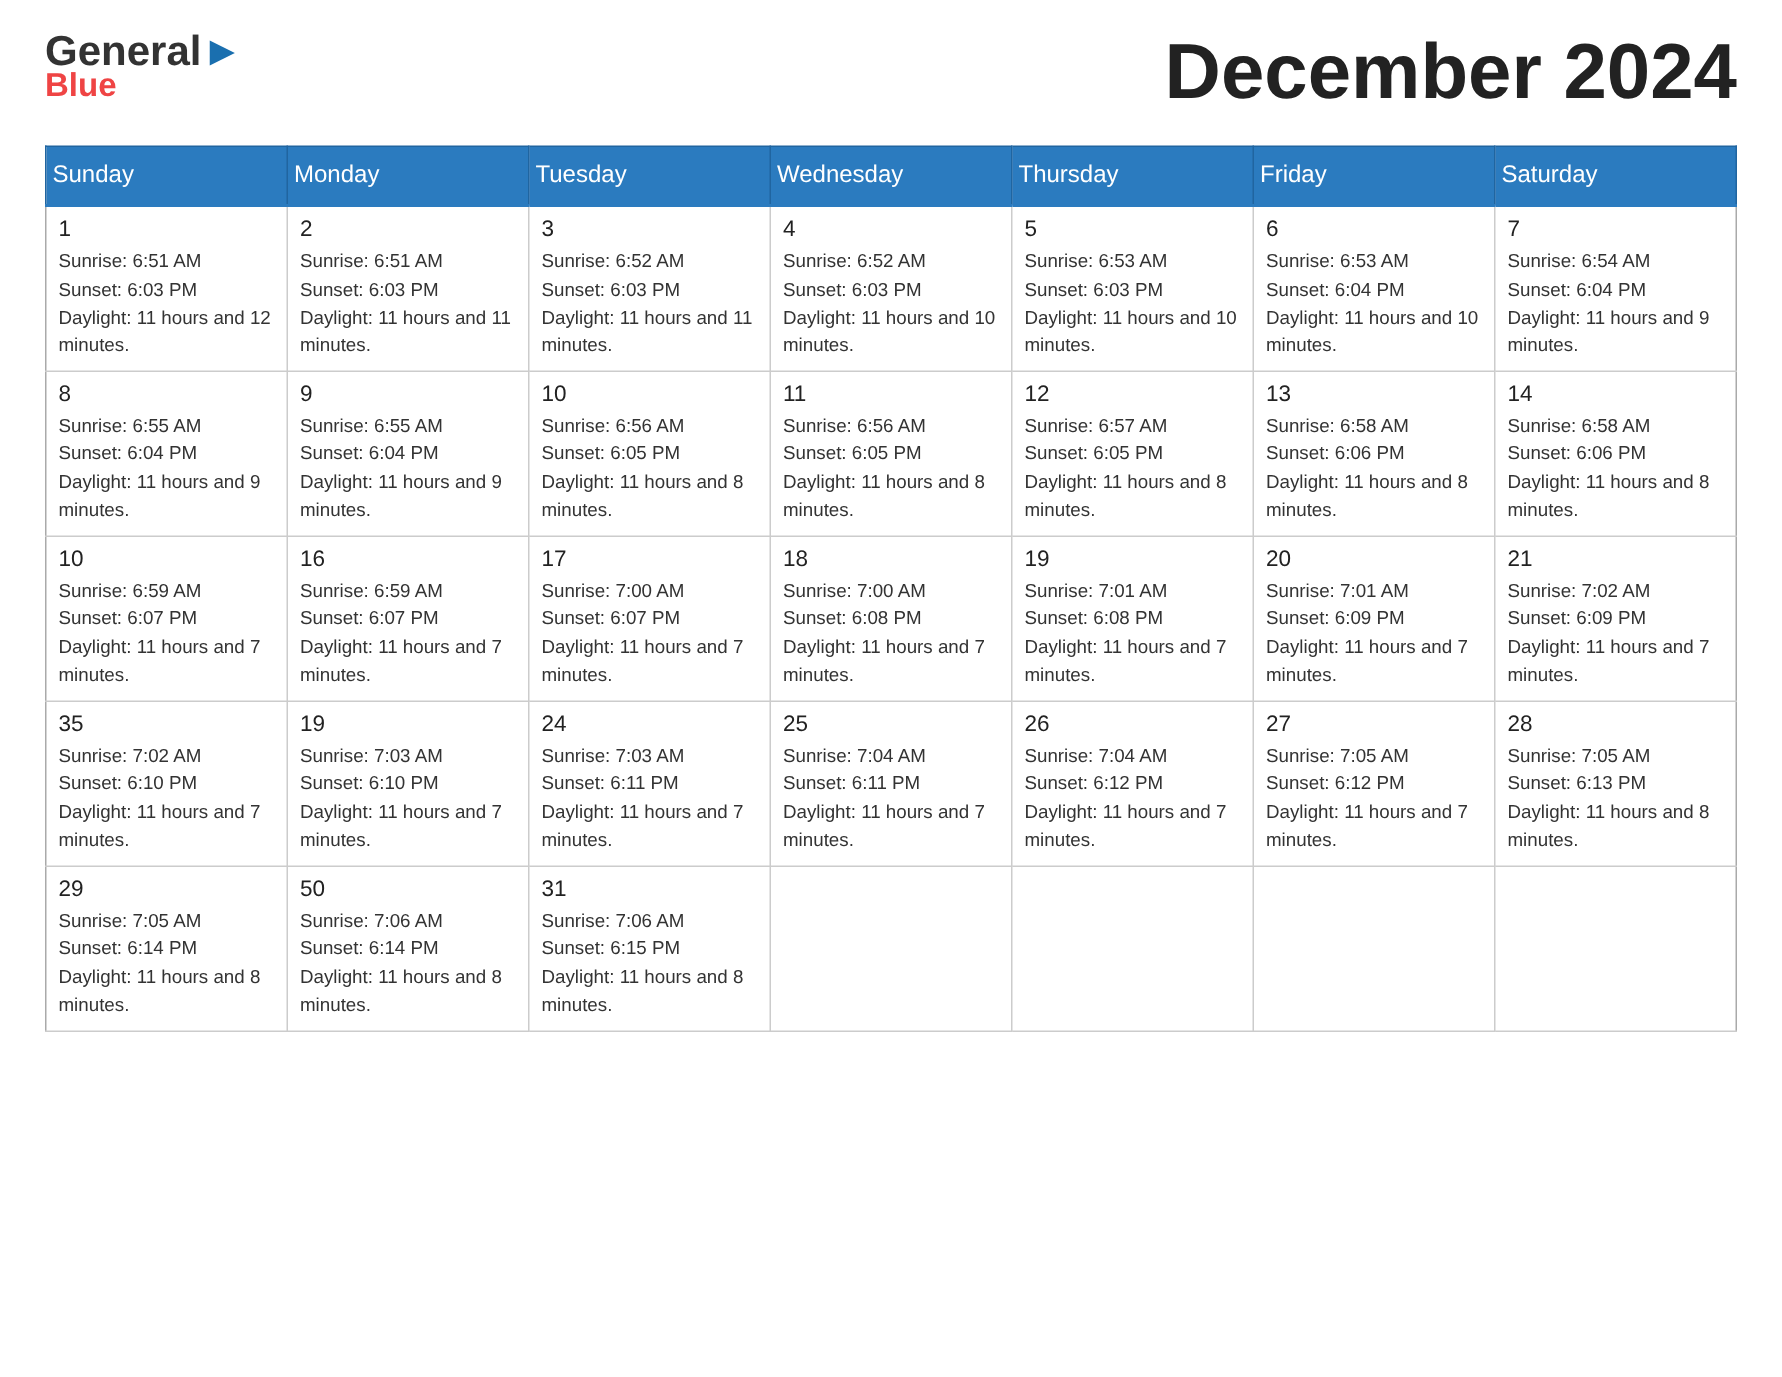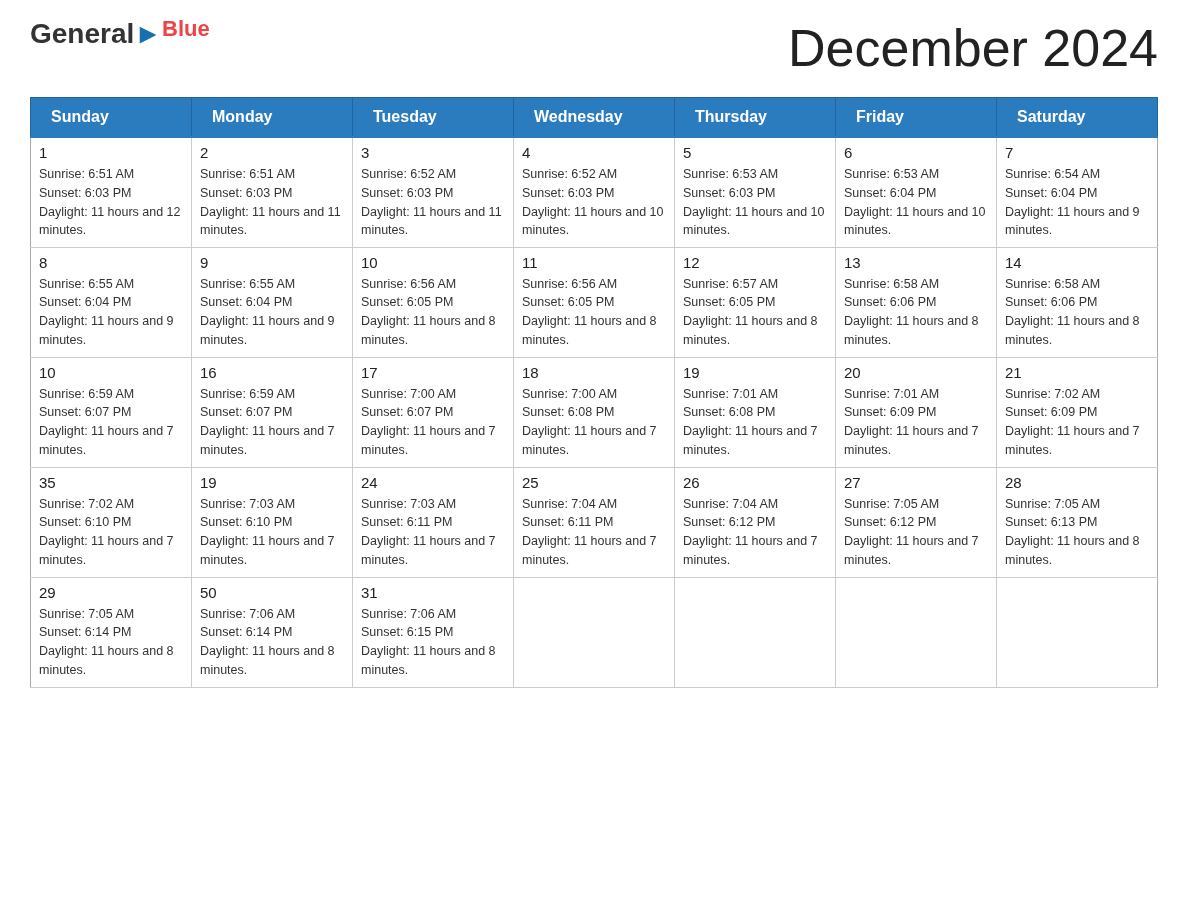--- a/index.html
+++ b/index.html
@@ -34,42 +34,42 @@
       font-size: 22px;
       font-weight: bold;
       color: #ef4444;
       margin-top: -4px;
     }
     .title-block {
       text-align: right;
     }
     .title-block h1 {
       font-size: 52px;
-      font-weight: normal;
+      font-weight: bold;
       color: #222;
       line-height: 1.1;
       margin-left: 38px;
     }
     .title-block h2 {
       font-size: 22px;
       font-weight: normal;
       color: #444;
       margin-top: 4px;
     }
     .calendar {
       width: 100%;
       border-collapse: collapse;
       border: 1px solid #aaa;
     }
     .calendar thead tr th {
       background-color: #2b7bbf;
       color: #fff;
       font-size: 16px;
-      font-weight: bold;
-      padding: 10px 20px;
+      font-weight: normal;
+      padding: 10px 4px;
       text-align: left;
       border: 1px solid #2065a0;
     }
     .calendar tbody tr td {
       vertical-align: top;
       padding: 6px 8px;
       border-left: 1px solid #ccc;
       border-right: 1px solid #ccc;
       border-bottom: 1px solid #ccc;
       font-size: 13px;
@@ -101,20 +101,21 @@
     }
     .empty-cell {
       background: #fff;
     }
     .logo-wrapper {
       display: flex;
       align-items: center;
     }
     .logo-text {
       display: flex;
+      flex-direction: column;
     }
   </style>
 </head>
 <body>
 
 <div class="header">
   <div class="logo">
     <div class="logo-wrapper">
       <div class="logo-text">
         <span class="logo-general">

